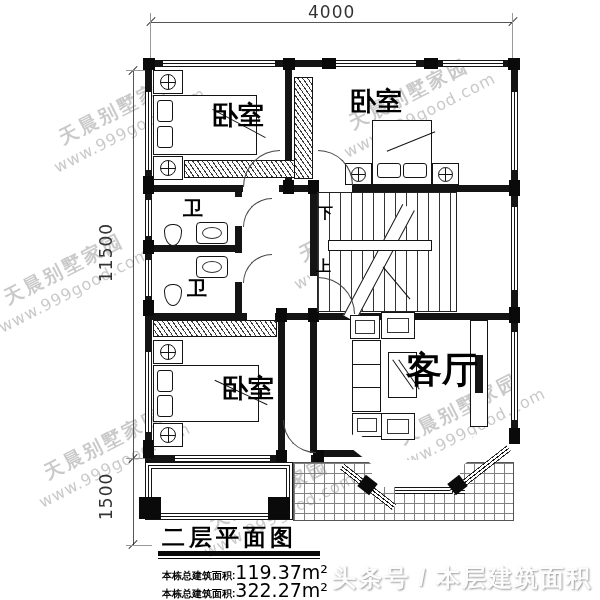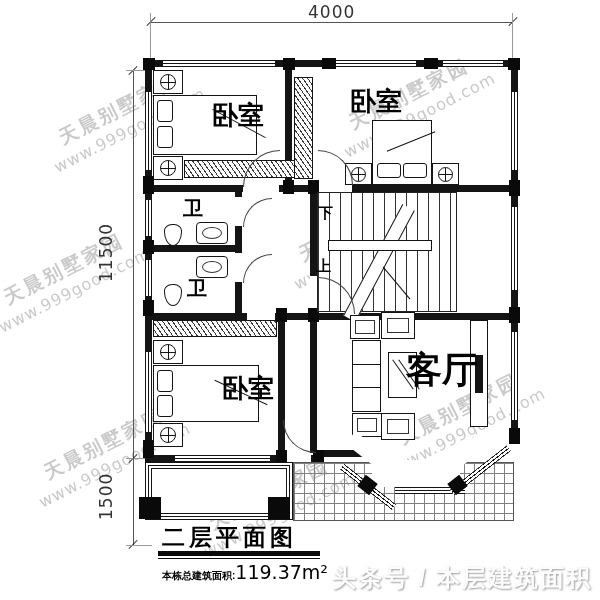--- a/index.html
+++ b/index.html
@@ -263,16 +263,19 @@
   <div class="winh" style="left:395px;top:487px;width:70px"></div>
   <div class="winh" style="left:452px;top:489px;width:72px;transform:rotate(-38deg);transform-origin:left center"></div>
   <div class="col" style="left:360px;top:478px;width:15px;height:14px;transform:rotate(38deg)"></div>
   <div class="col" style="left:450px;top:478px;width:15px;height:14px;transform:rotate(-38deg)"></div>
 
   <div class="title">二层平面图</div>
   <div class="title-ul"></div>
   <div class="arealine" style="left:162px;top:563px">
     <span class="lab">本栋总建筑面积:</span><span class="val">119.37m²</span>
   </div>
+  <div class="arealine" style="left:162px;top:581px">
+    <span class="lab">本栋总建筑面积:</span><span class="val">322.27m²</span>
+  </div>
 
   <div class="footer">头条号 / 本层建筑面积</div>
 
 </div>
 
 </body></html>

